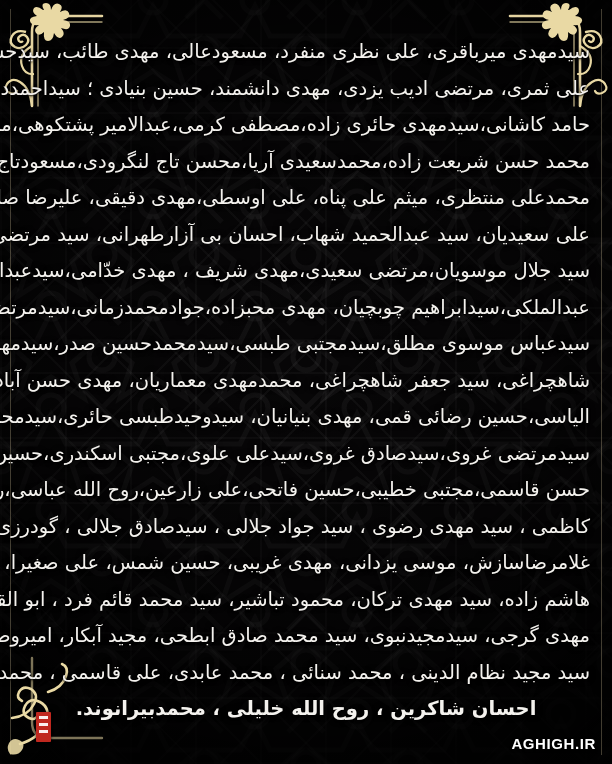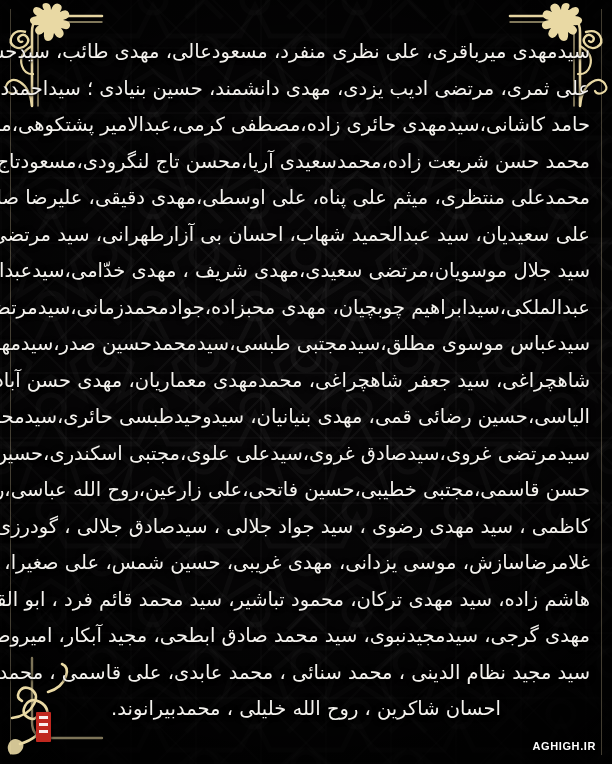--- a/index.html
+++ b/index.html
@@ -93,21 +93,21 @@
     color: #f4f2ee;
     font-size: 19.5px;
     line-height: 36.5px;
     height: 36.5px;
     white-space: nowrap;
     letter-spacing: 0px;
     text-shadow: 0 1px 2px rgba(0,0,0,0.95), 0 0 6px rgba(0,0,0,0.7);
     text-align: center;
     overflow: visible;
   }
-  .line.last { text-align: left; }
+  .line.last { text-align: left; font-weight: bold; }
 
   
   .logo-mark {
     position: absolute;
     left: 36px;
     bottom: 22px;
     width: 15px;
     height: 30px;
     background: #c0281f;
     border-radius: 1px;
@@ -130,21 +130,21 @@
         rgba(192,40,31,0) 17px 22px);
   }
 
   
   .watermark {
     position: absolute;
     right: 16px;
     bottom: 12px;
     color: #ffffff;
     font-family: "Liberation Sans", sans-serif;
-    font-size: 11px;
+    font-size: 15px;
     font-weight: 700;
     letter-spacing: .6px;
     direction: ltr;
     text-shadow: 0 1px 3px rgba(0,0,0,.95);
   }
 </style>
 </head>
 <body>
 
 <div class="poster">

